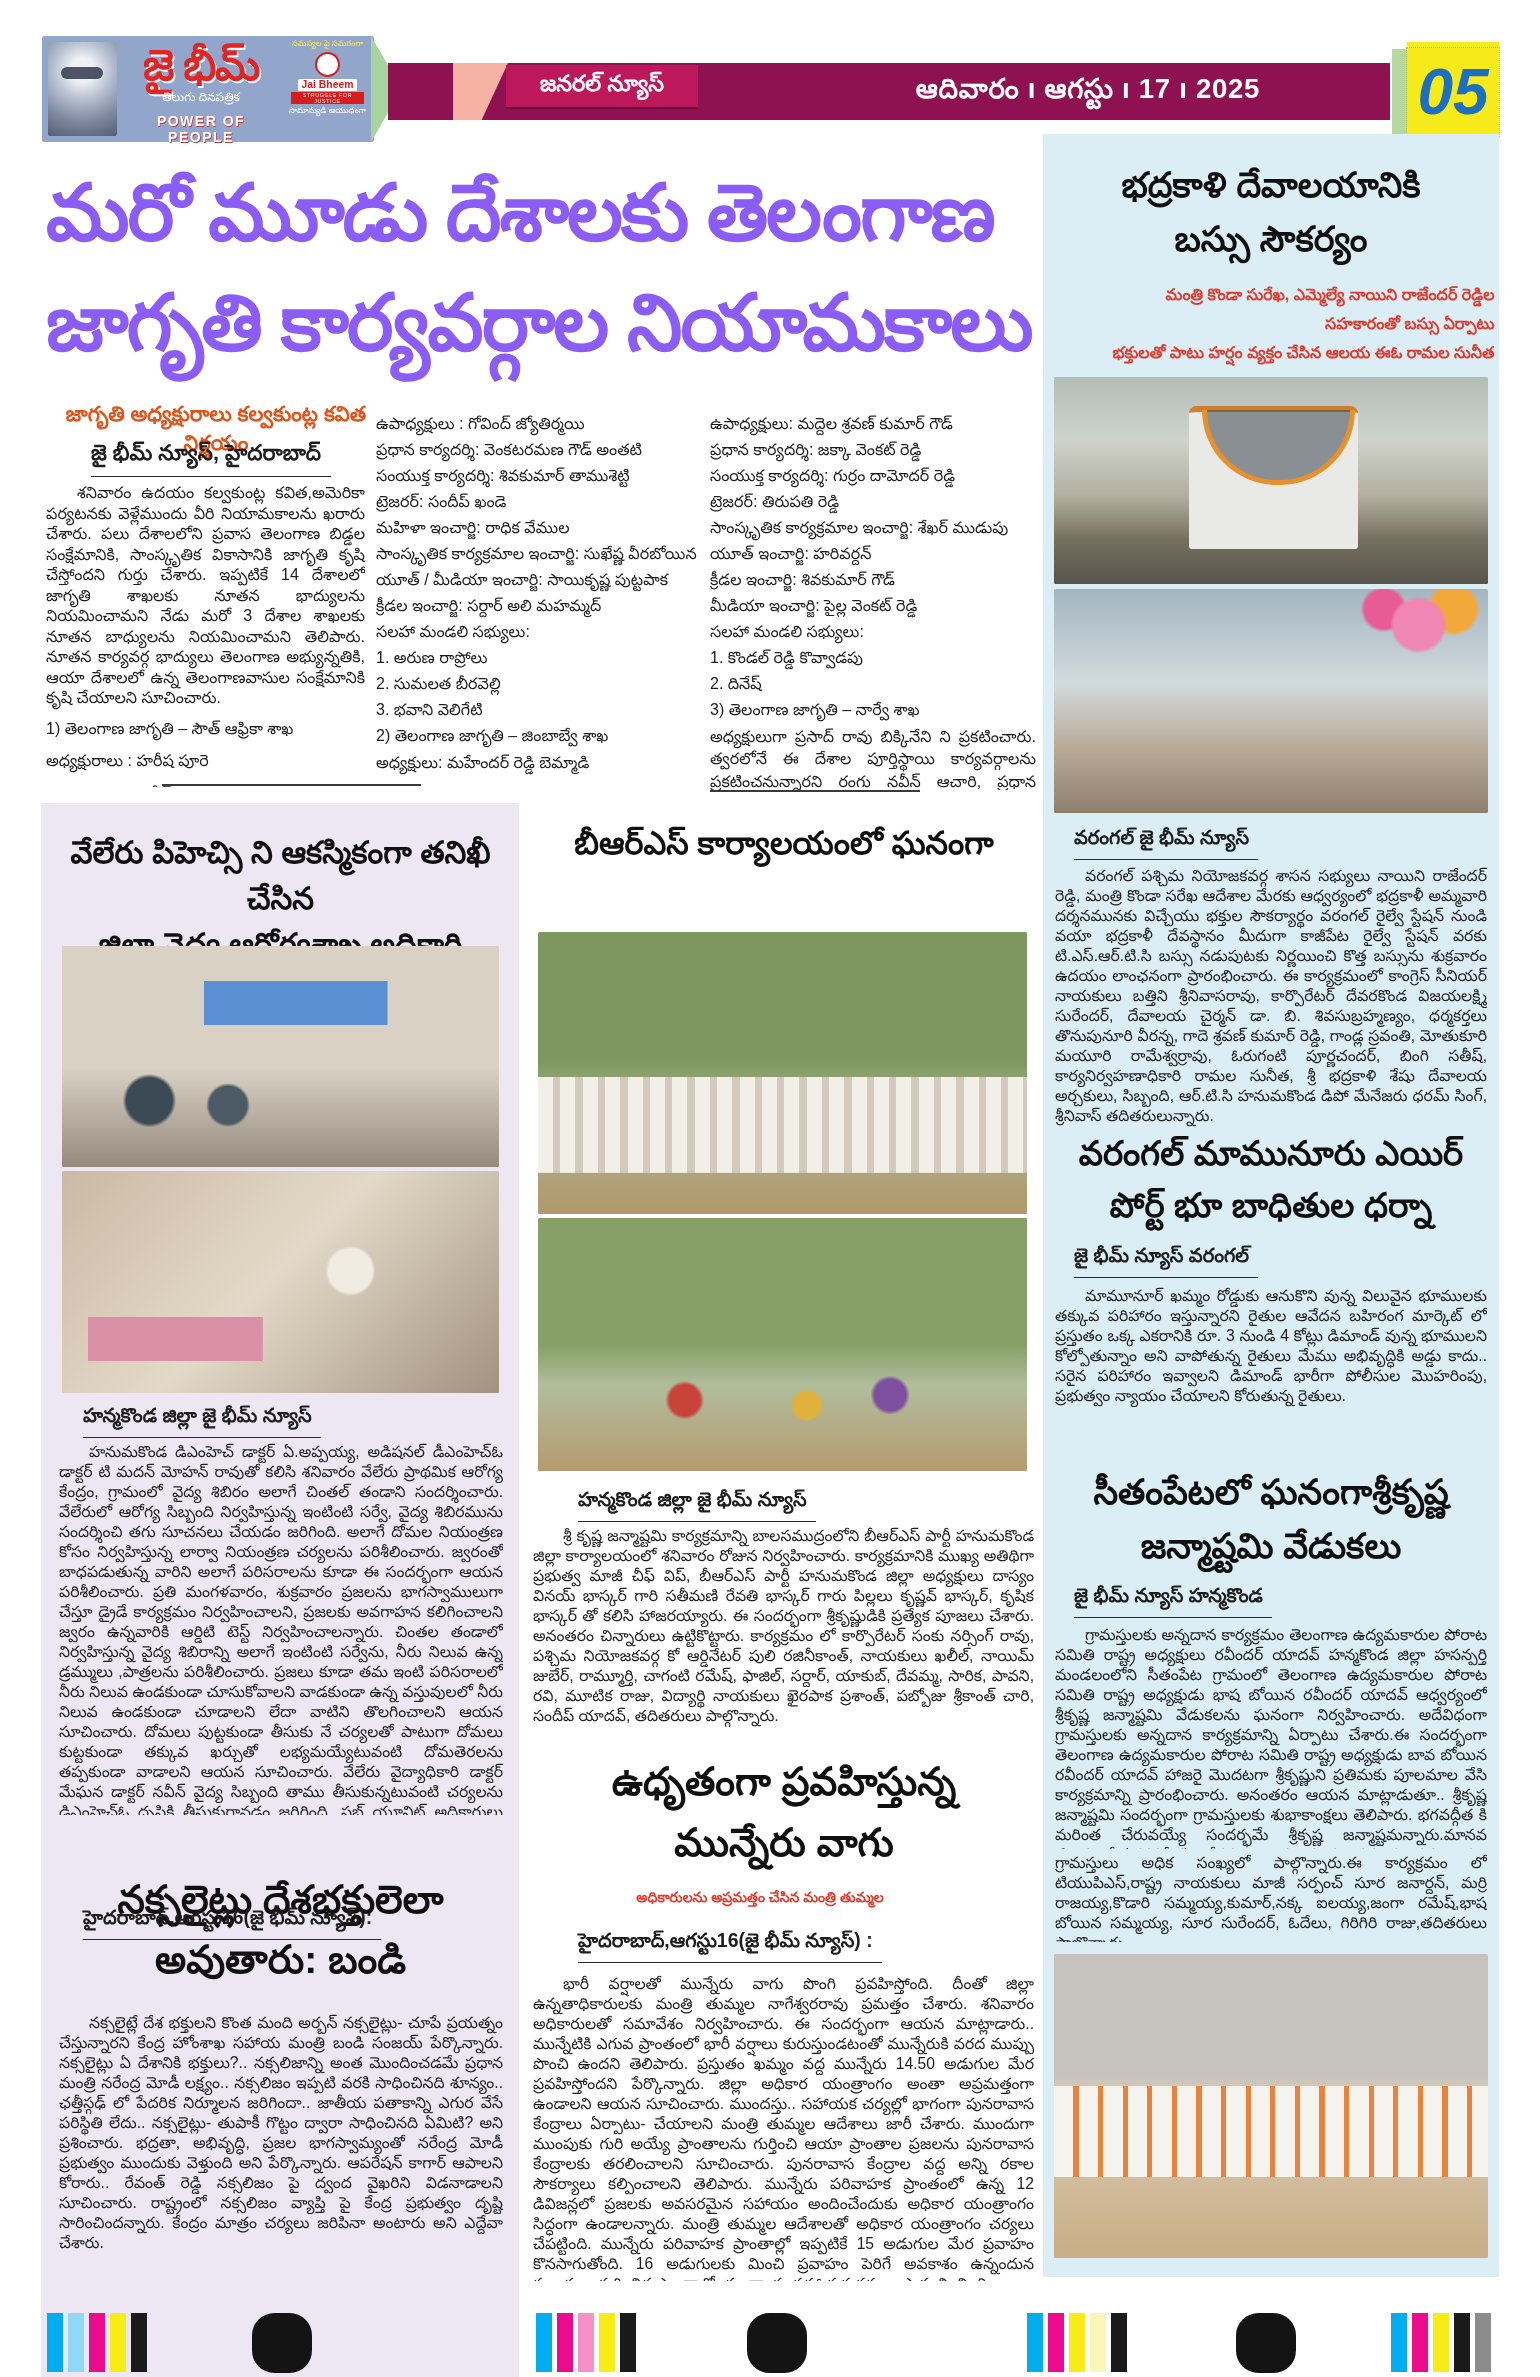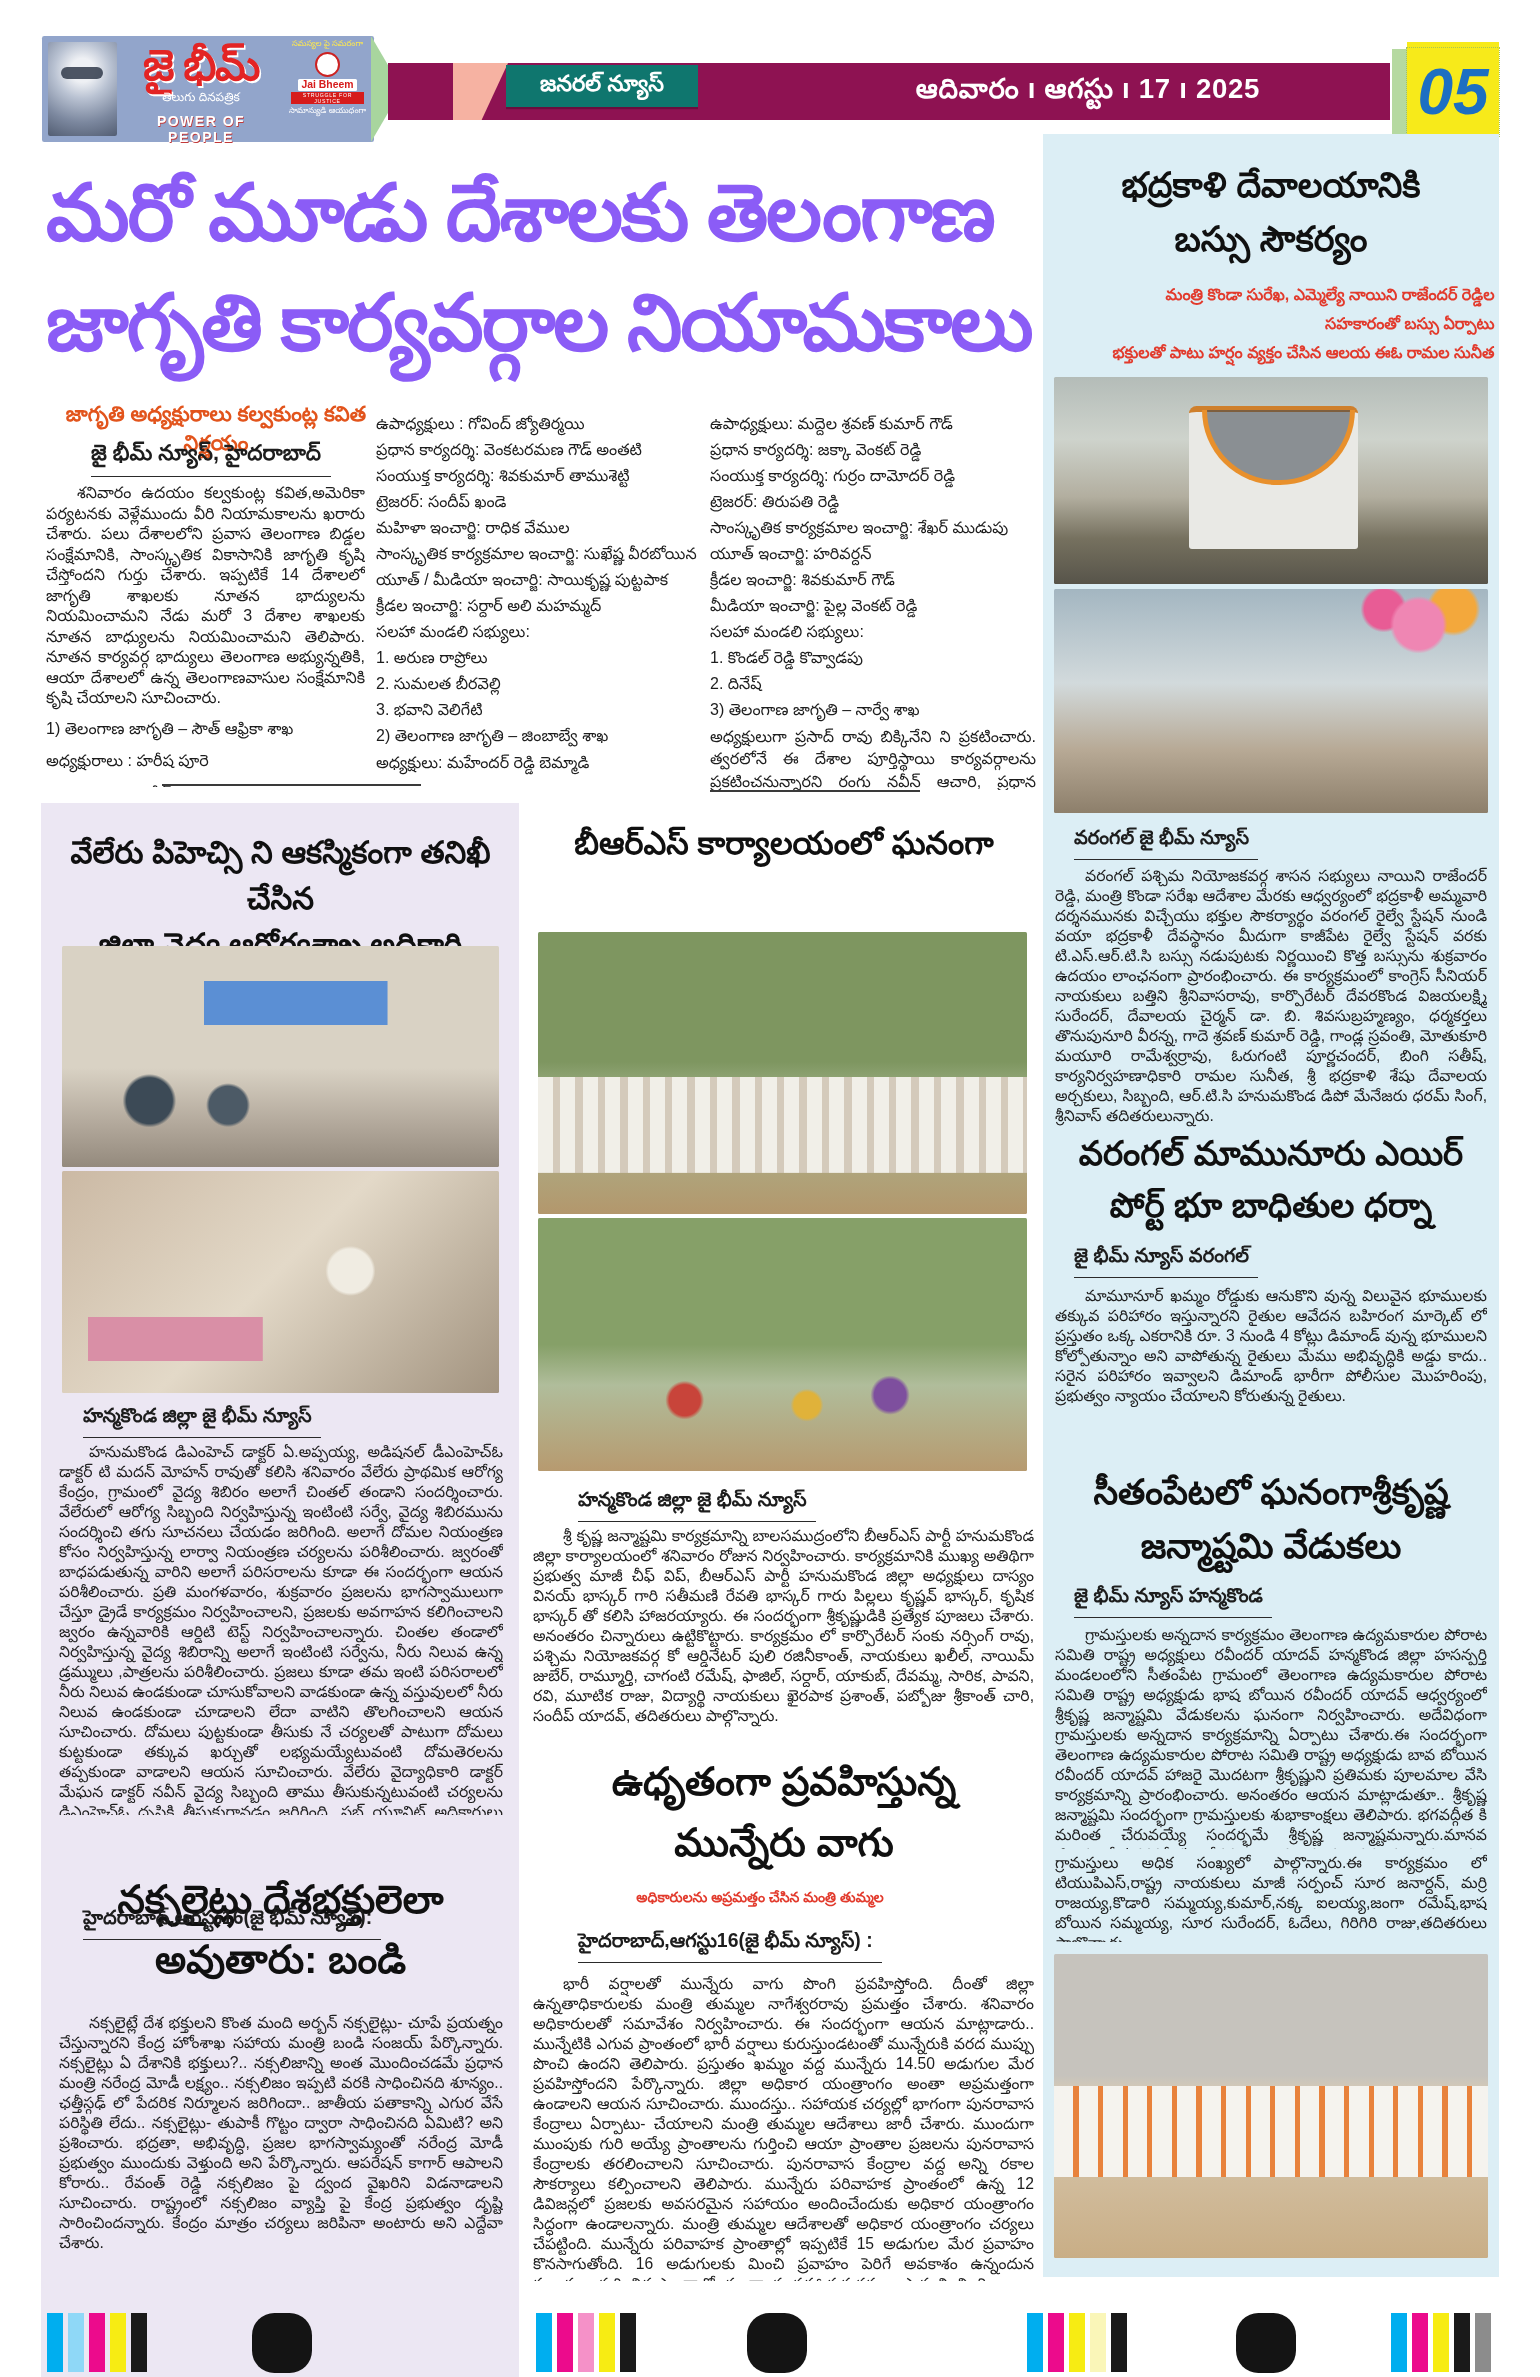--- a/index.html
+++ b/index.html
@@ -26,21 +26,21 @@
   .tv-name{display:inline-block;background:#ffffff;color:#d61c1c;font-weight:800;font-size:10.4px;
            padding:0.7px 3.7px;border-radius:1.5px;}
   .tv-strip{background:#d61c1c;color:#ffffff;font-size:5.2px;letter-spacing:0.7px;margin:0.7px 6px;}
   .mast-tag2{font-size:8.2px;color:#ffffff;margin-top:2.2px;}
   .mast-arrow{position:absolute;left:371px;top:36px;width:0;height:0;
               border-top:53px solid transparent;border-bottom:53px solid transparent;
               border-left:31px solid #a8d59e;}
   .dateband{position:absolute;left:388px;top:63px;width:1002px;height:57px;background:#8e1252;}
   .pink-wedge{position:absolute;left:453px;top:63px;width:55px;height:57px;background:#f6b2a2;
               clip-path:polygon(0 0,100% 0,52% 100%,0 100%);}
-  .edition-box{position:absolute;left:506px;top:65px;width:192px;height:42px;background:#0f766e;
+  .edition-box{position:absolute;left:506px;top:65px;width:192px;height:42px;background:#be185d;
                color:#ffffff;font-weight:800;font-size:22.4px;display:flex;align-items:center;
                justify-content:center;box-shadow:0 2.2px 0 rgba(0,0,0,.25);}
   .dateline{position:absolute;left:857px;top:63px;width:462px;height:57px;color:#ffffff;
             font-size:27.6px;font-weight:700;display:flex;align-items:center;justify-content:center;
             letter-spacing:0.7px;}
   .pagenum-shadow{position:absolute;left:1392px;top:49px;width:31px;height:95px;background:#b5d9a0;}
   .pagenum{position:absolute;left:1407px;top:42px;width:92px;height:100px;background:#f7ea1a;
            display:flex;align-items:center;justify-content:center;}
   .pagenum .inner{outline:1.5px dotted #a9c455;outline-offset:3px;padding:0 7.5px;
            font-size:64px;font-weight:800;font-style:italic;color:#1d6fc2;line-height:82px;}

